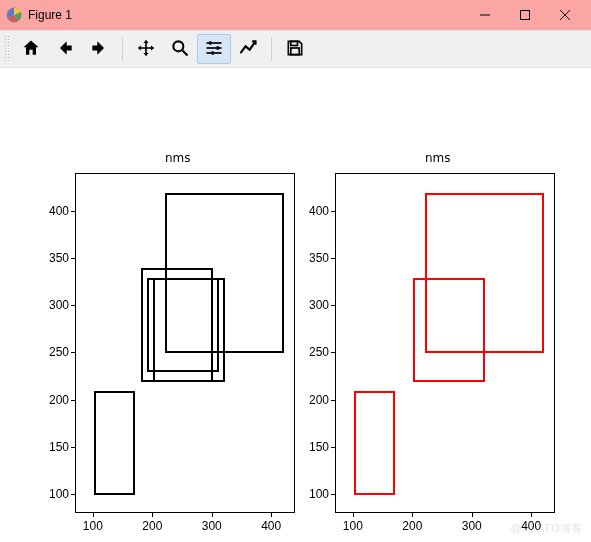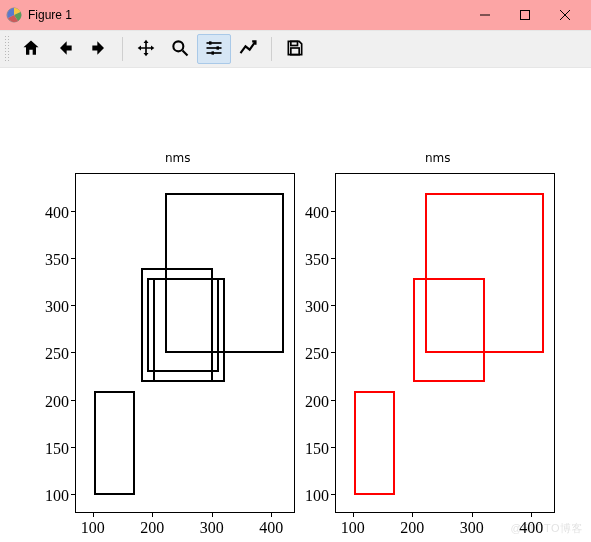--- a/index.html
+++ b/index.html
@@ -72,22 +72,22 @@
     position: absolute;
     border: 1px solid #000;
   }
   .axis-title {
     position: absolute;
     font-size: 12px;
     font-family: "DejaVu Sans", Arial, sans-serif;
   }
   .tick-label {
     position: absolute;
-    font-size: 16px;
-    font-family: Liberation Serif, serif;
+    font-size: 12px;
+    font-family: Liberation Sans, sans-serif;
     color: #000;
   }
   .tick-y { text-align: right; width: 30px; }
   .tick-x { text-align: center; width: 30px; }
   .tick-mark {
     position: absolute;
     background: #000;
   }
   .rect {
     position: absolute;

